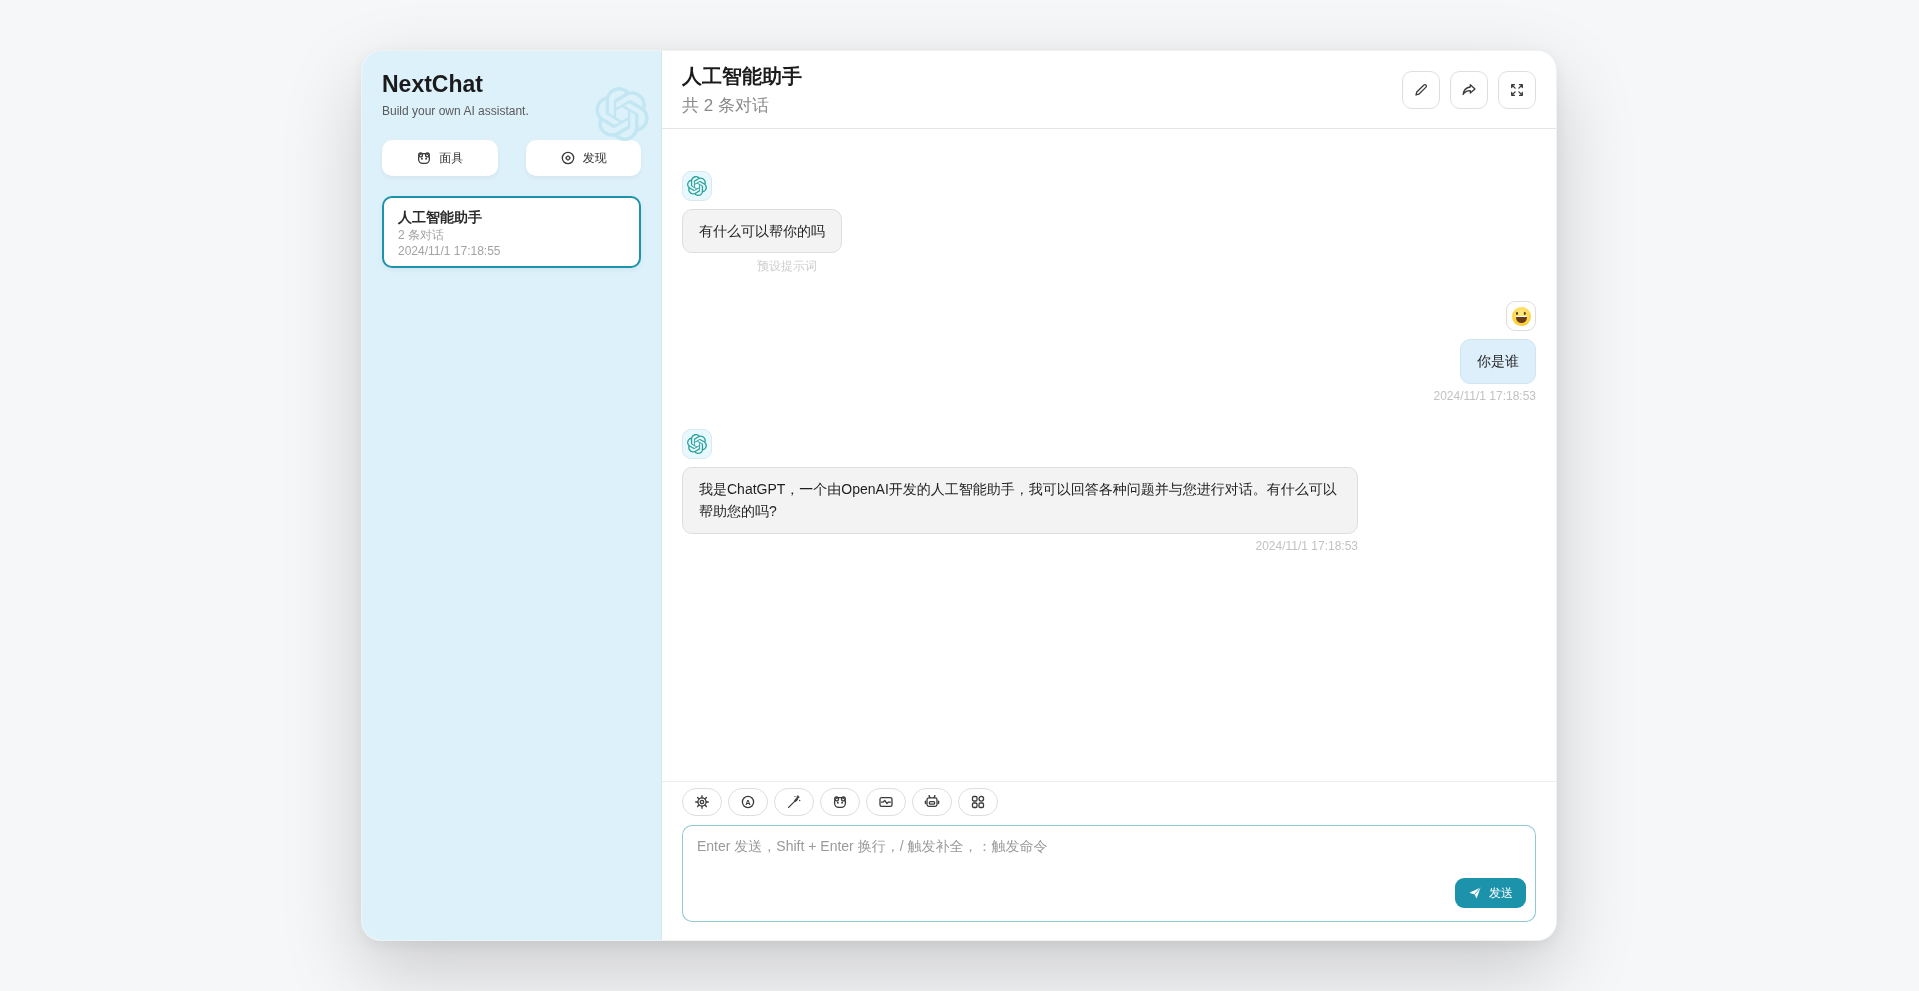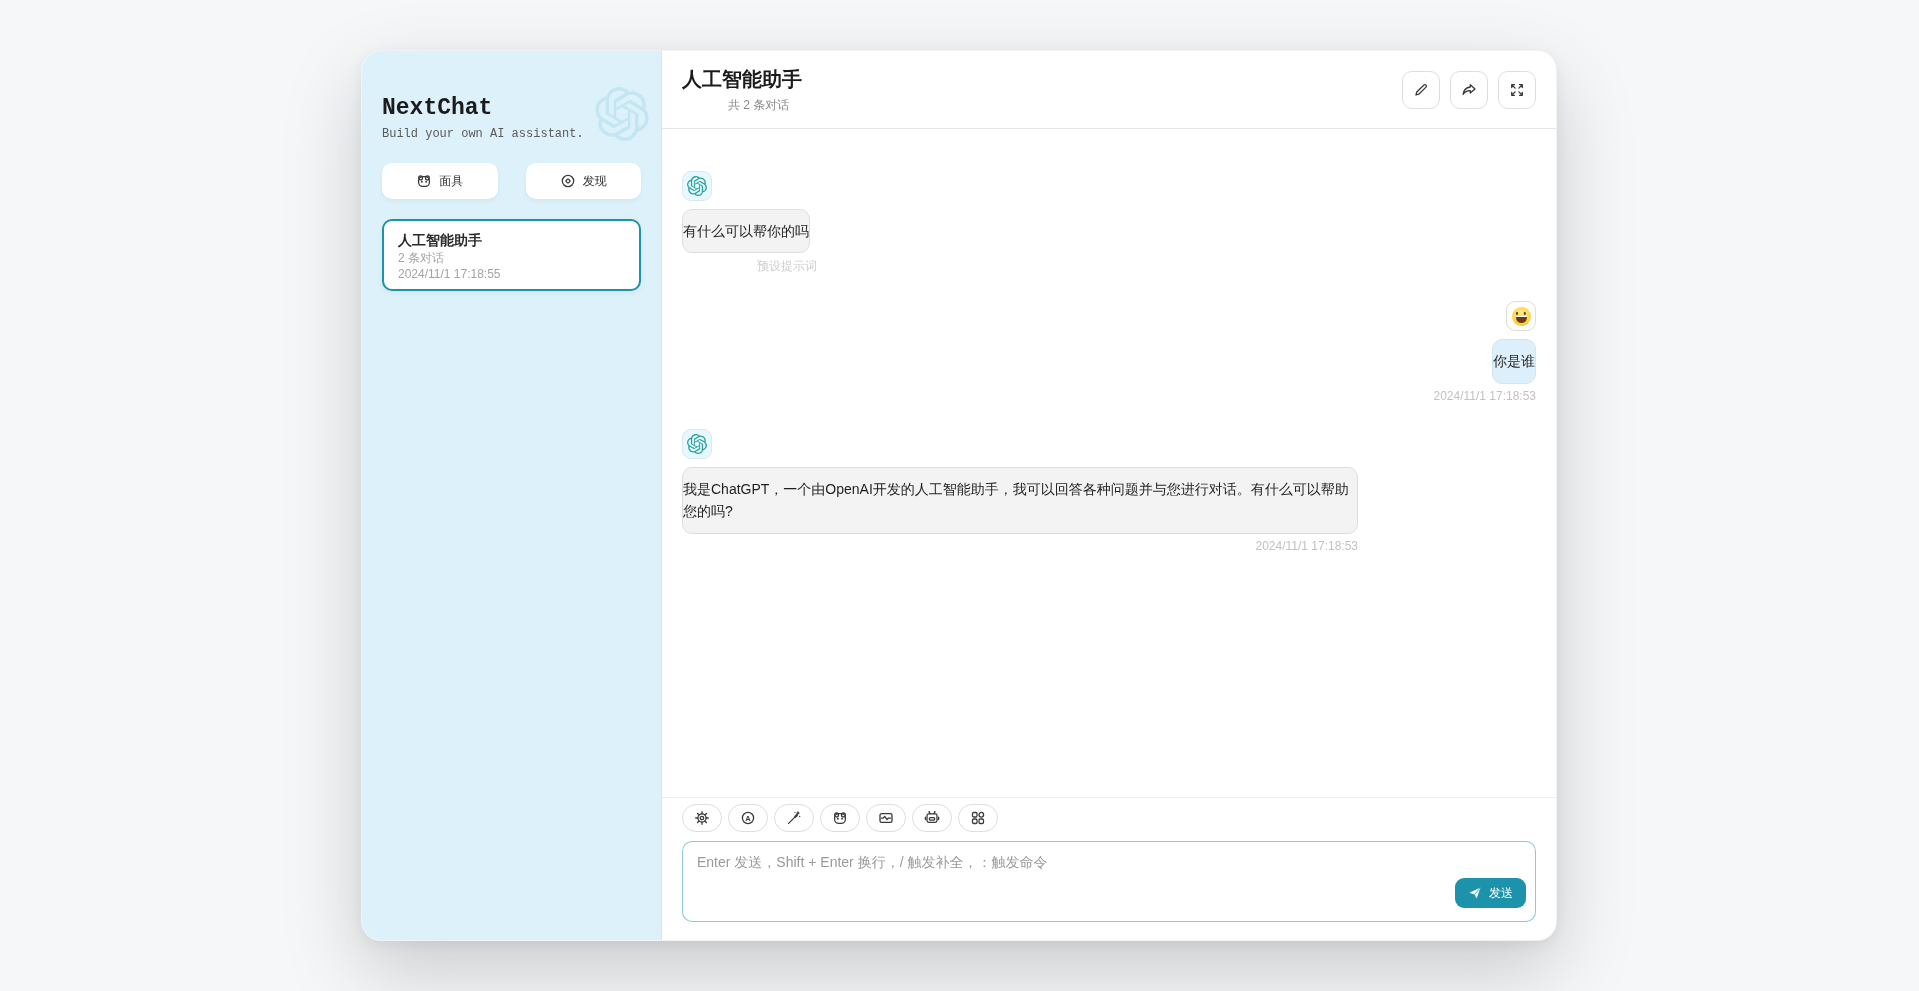--- a/index.html
+++ b/index.html
@@ -17,21 +17,21 @@
     box-shadow:0 30px 80px rgba(0,0,0,0.18), 0 4px 14px rgba(0,0,0,0.06);
   }
   
   .sidebar {
     width:300px; flex:0 0 300px; background:#ddf1fa; position:relative;
     padding:20px; display:flex; flex-direction:column;
     border-right:1px solid rgba(0,0,0,0.04);
   }
   .watermark { position:absolute; top:36px; right:12px; width:54px; height:54px; }
   .watermark svg { width:54px; height:54px; fill:#c2e6f2; }
-  .side-header { margin-top:24px; position:relative; z-index:1;font-family:Liberation Mono, monospace; }
+  .side-header { position:relative; z-index:1; }
   .app-title { font-size:23px; font-weight:bold; color:#1b1b1b; letter-spacing:0; }
   .app-tagline { font-size:12px; color:#5a5a5a; margin-top:6px; }
   .side-buttons { display:flex; gap:28px; margin-top:22px; }
   .side-btn {
     flex:1; height:36px; background:#ffffff; border:none; border-radius:10px;
     display:flex; align-items:center; justify-content:center; gap:7px;
     font-size:12px; color:#303030; cursor:pointer;
     box-shadow:0 2px 4px rgba(0,0,0,0.05);
     font-family:inherit;
   }
@@ -57,58 +57,58 @@
     font-family:inherit;
   }
   
   .main { flex:1; display:flex; flex-direction:column; background:#ffffff; min-width:0; }
   .chat-header {
     height:78px; padding:12px 20px; border-bottom:1px solid rgba(0,0,0,0.1);
     display:flex; align-items:center; justify-content:space-between; flex:0 0 auto;
   }
   .chat-title { font-size:20px; font-weight:bold; color:#1b1b1b; line-height:27px;
     max-width:600px; white-space:nowrap; overflow:hidden; text-overflow:ellipsis; }
-  .chat-sub { font-size:12px; color:#8a8a8a; margin-top:4px;margin-left:46px; }
+  .chat-sub { font-size:17px; color:#8a8a8a; margin-top:4px; }
   .header-actions { display:flex; gap:10px; }
   .hdr-btn {
     width:38px; height:38px; background:#fff; border:1px solid #dedede; border-radius:10px;
     display:flex; align-items:center; justify-content:center; cursor:pointer;
   }
   .chat-body { flex:1; padding:42px 20px 0; overflow:hidden; }
   .msg { display:flex; flex-direction:column; margin-bottom:26px; }
   .msg.bot  { align-items:flex-start; }
   .msg.user { align-items:flex-end; }
   .avatar {
     width:30px; height:30px; border-radius:9px; display:flex; align-items:center;
     justify-content:center; margin-bottom:8px; flex:0 0 auto;
   }
   .avatar.bot  { background:#e7f8ff; border:1px solid #d9e9ef; }
   .avatar.user { background:#ffffff; border:1px solid #dedede; }
   .avatar.bot svg { width:20px; height:20px; fill:#2ba198; }
   .msg-col { display:flex; flex-direction:column; max-width:680px; }
   .msg.bot  .msg-col { align-items:flex-start; }
   .msg.user .msg-col { align-items:flex-end; }
   .bubble {
-    padding:10px 0; border-radius:10px; font-size:14px; line-height:1.6;
+    padding:10px 16px; border-radius:10px; font-size:14px; line-height:1.6;
     color:#1f1f1f; border:1px solid #dedede; background:#f3f3f3; max-width:676px;
   }
   .bubble.user { background:#ddeffa; border-color:#cfe5f0; }
   .msg-hint { font-size:12px; color:#cdcdcd; margin-top:5px; margin-left:75px; }
   .msg-time { font-size:12px; color:#c2c2c2; margin-top:5px; align-self:flex-end; }
   
   .chat-input-panel { flex:0 0 auto; border-top:1px solid rgba(0,0,0,0.07); padding:6px 20px 18px; }
   .input-actions { display:flex; gap:6px; margin-bottom:9px; }
   .action-pill {
     height:28px; min-width:40px; background:#ffffff; border:1px solid #dedede;
     border-radius:14px; display:flex; align-items:center; justify-content:center;
     cursor:pointer; padding:0 11px;
   }
   .input-wrap { position:relative; }
   .chat-textarea {
-    width:100%; height:81px; resize:none; border:1px solid rgba(29,147,171,0.5);
+    width:100%; height:97px; resize:none; border:1px solid rgba(29,147,171,0.5);
     border-radius:10px; padding:12px 14px; font-size:14px; color:#303030;
     font-family:inherit; background:#ffffff; outline:none; display:block;
   }
   .chat-textarea::placeholder { color:#9a9a9a; }
   .send-btn {
     position:absolute; right:10px; bottom:14px; height:30px; padding:0 13px;
     background:#1d93ab; color:#ffffff; border:none; border-radius:9px;
     display:flex; align-items:center; gap:7px; font-size:12px; cursor:pointer;
     font-family:inherit;
     margin-top:26px;

